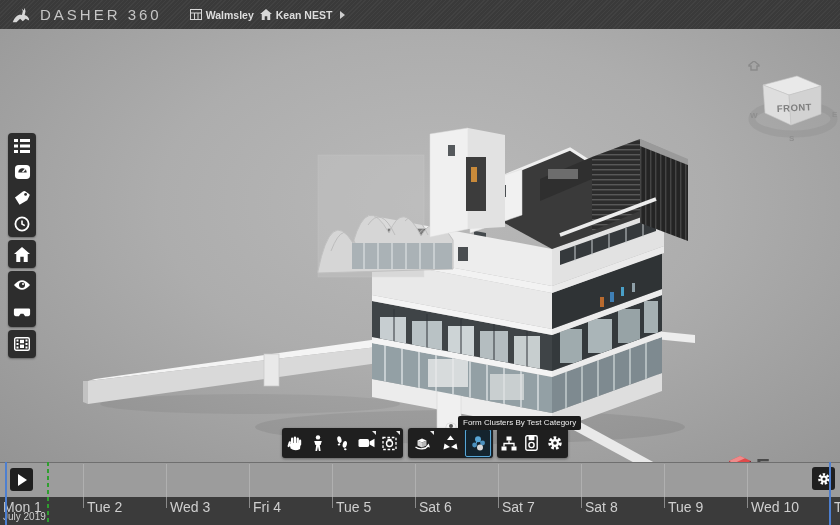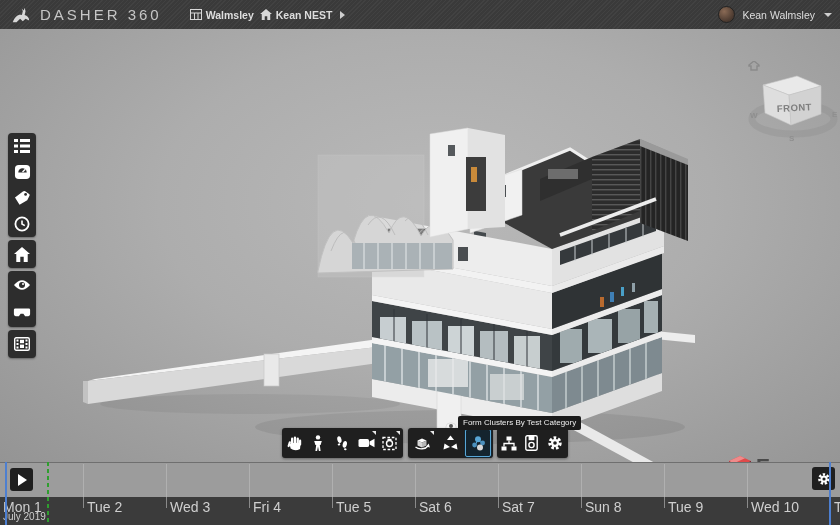--- a/index.html
+++ b/index.html
@@ -92,25 +92,20 @@
         </svg>
         <span>Walmsley</span>
       </div>
       <div class="crumb">
         <svg width="12" height="11" viewBox="0 0 14 13">
           <path fill="#d8d8d8" d="M7 0 L14 6 L12 6 L12 13 L8.5 13 L8.5 8.5 L5.5 8.5 L5.5 13 L2 13 L2 6 L0 6 Z"></path>
         </svg>
         <span>Kean NEST</span>
       </div>
       <div class="crumb-caret"></div>
-    </div>
-    <div class="usermenu">
-      <div class="avatar"></div>
-      <span>Kean Walmsley</span>
-      <div class="user-caret"></div>
     </div>
   </div>
 
   <div class="viewport">
 
     <svg width="840" height="433" viewBox="0 0 840 433" style="position:absolute;left:0;top:0;">
       <defs>
         <pattern id="hstripe" width="4" height="5" patternUnits="userSpaceOnUse">
           <rect width="4" height="5" fill="#2c2c2c"></rect>
             <rect y="0" width="4" height="1.4" fill="#585858"></rect>
@@ -525,21 +520,21 @@
       <div class="tl-tick" style="left:747px"></div>
         <div class="tl-tick" style="left:830px"></div>
       <div class="tl-label" style="left:3px">Mon 1</div>
       <div class="tl-sub" style="left:3px">July 2019</div>
       <div class="tl-label" style="left:87px">Tue 2</div>
       <div class="tl-label" style="left:170px">Wed 3</div>
       <div class="tl-label" style="left:253px">Fri 4</div>
       <div class="tl-label" style="left:336px">Tue 5</div>
       <div class="tl-label" style="left:419px">Sat 6</div>
       <div class="tl-label" style="left:502px">Sat 7</div>
-      <div class="tl-label" style="left:585px">Sun 8</div>
+      <div class="tl-label" style="left:585px">Sat 8</div>
       <div class="tl-label" style="left:668px">Tue 9</div>
       <div class="tl-label" style="left:751px">Wed 10</div>
       <div class="tl-label" style="left:834px">Thu 11</div>
     </div>
     <div class="sel-line-blue" style="left:5px"></div>
     <div class="playhead-green"></div>
     <div class="sel-line-blue" style="left:829px"></div>
   </div>
 
 </div>

